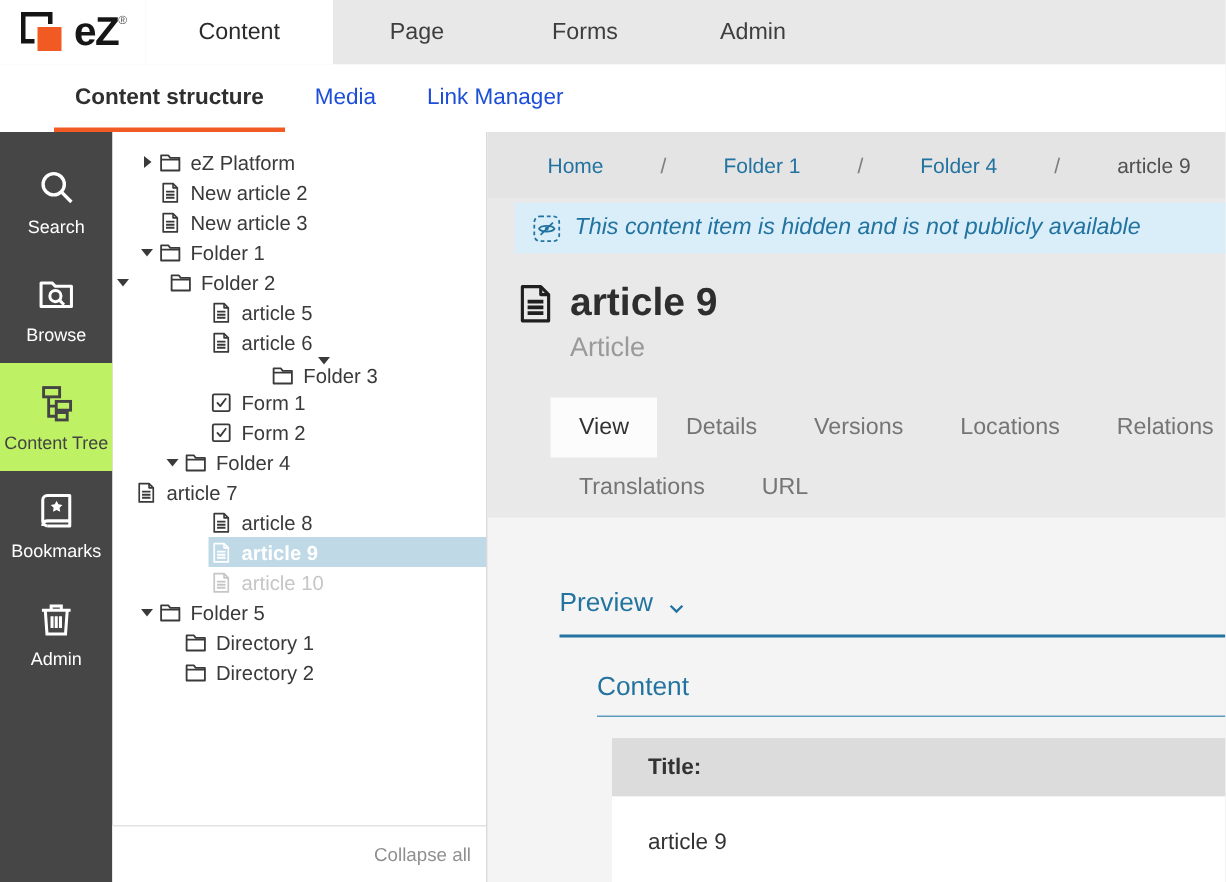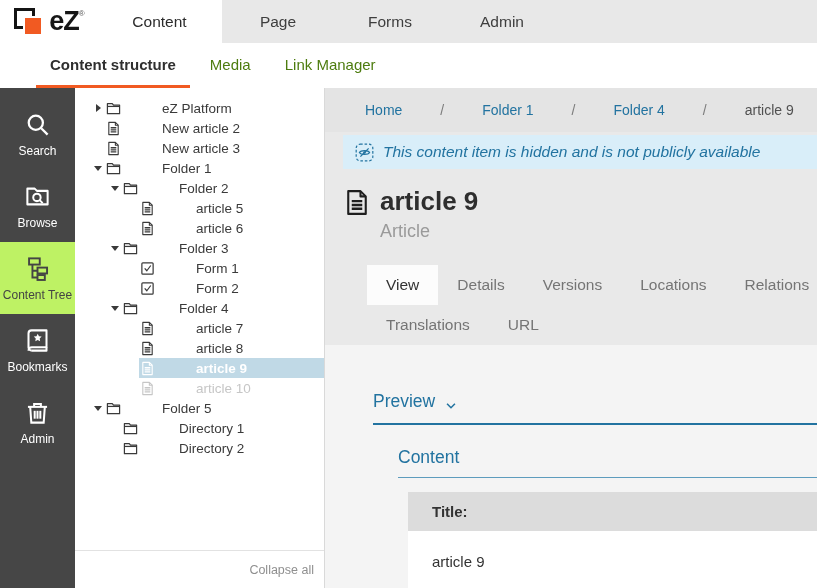--- a/index.html
+++ b/index.html
@@ -13,21 +13,21 @@
   .logo-mark .sq-outline { position:absolute; left:1px; top:3px; width:21px; height:21px; border:3px solid #141414; background:#fff; }
   .logo-mark .sq-orange  { position:absolute; left:12px; top:13px; width:16px; height:16px; background:#f15a22; box-shadow:0 0 0 2px #fff; }
   .logo-text { font-size:27px; font-weight:600; color:#161616; letter-spacing:-1px; line-height:1; }
   .logo-reg { font-size:8px; color:#555; vertical-align:14px; font-weight:400; }
   .top-tabs { display:flex; }
   .top-tab { min-width:112px; text-align:center; line-height:43px; font-size:15.5px; color:#3e3e3e; padding:0 6px; cursor:pointer; }
   .top-tab.active { min-width:125px; background:#fff; color:#2b2b2b; }
 
   
   .subnav { height:45px; background:#fff; display:flex; align-items:stretch; padding-left:36px; }
-  .subnav-tab { padding:0 14px; margin-right:6px; display:flex; align-items:center; font-size:15px; color:#4d7c0f; border-bottom:3px solid transparent; cursor:pointer; }
+  .subnav-tab { padding:0 14px; margin-right:6px; display:flex; align-items:center; font-size:15px; color:#1d4ed8; border-bottom:3px solid transparent; cursor:pointer; }
   .subnav-tab.active { font-weight:700; color:#2f2f2f; border-bottom-color:#f15a22; }
 
   
   .body-row { display:flex; height:500px; }
 
   
   .sidebar { width:75px; background:#464646; padding-top:10px; flex-shrink:0; }
   .side-item { height:72px; display:flex; flex-direction:column; align-items:center; justify-content:center; gap:6px; color:#fff; cursor:pointer; }
   .side-item svg { width:27px; height:27px; display:block; }
   .side-item .side-label { font-size:12px; white-space:nowrap; }
@@ -35,21 +35,21 @@
 
   
   .tree-panel { width:250px; background:#fff; border-right:1px solid #d9d9d9; position:relative; padding-top:10px; flex-shrink:0; }
   .tree-row { height:20px; display:flex; align-items:center; font-size:13.5px; color:#3a3a3a; cursor:pointer; }
   .expander { width:14px; flex-shrink:0; display:flex; align-items:center; justify-content:center; }
   .tri-down { width:0; height:0; border-left:4px solid transparent; border-right:4px solid transparent; border-top:5px solid #3a3a3a; }
   .tri-right { width:0; height:0; border-top:4px solid transparent; border-bottom:4px solid transparent; border-left:5px solid #3a3a3a; }
   .rowbody { display:flex; align-items:center; gap:6px; flex:1; height:100%; padding-left:1px; min-width:0; }
   .tree-icon { width:15px; height:15px; flex-shrink:0; }
   .tree-icon svg { width:15px; height:15px; display:block; }
-  .tree-label { white-space:nowrap;margin-left:35px; }
+  .tree-label { white-space:nowrap; }
   .tree-row.selected .rowbody { background:#c0d9e6; color:#fff; font-weight:700; }
   .tree-row.hidden-item .rowbody { color:#c6c6c6; }
   .tree-footer { position:absolute; bottom:0; left:0; right:0; height:38px; border-top:1px solid #e2e2e2; display:flex; align-items:center; justify-content:flex-end; padding-right:10px; font-size:12.5px; color:#8f8f8f; background:#fff; cursor:pointer; }
 
   
   .main { flex:1; background:#e9e9e9; display:flex; flex-direction:column; overflow:hidden; min-width:0; }
   .breadcrumb-bar { height:44px; background:#e4e4e4; display:flex; align-items:center; padding-left:40px; font-size:14px; flex-shrink:0;gap:28px; }
   .crumb { color:#2273a0; cursor:pointer; }
   .crumb-current { color:#515151; }
   .crumb-sep { color:#7c7c7c; margin:0 10px; }
@@ -209,21 +209,21 @@
           <div class="rowbody">
             <span class="tree-icon">
               <svg viewBox="0 0 16 16" fill="none" stroke="currentColor" stroke-width="1.3" stroke-linejoin="round">
                 <path d="M1.5 13.5 V2.8 h5.2 l1.3 1.7 H14.5 v9 z"></path>
                 <path d="M1.5 5.8 h13"></path>
               </svg>
             </span>
             <span class="tree-label">Folder 1</span>
           </div>
         </div>
-        <div class="tree-row" style="padding-left: 33px;">
+        <div class="tree-row" style=" gap: 23px;">
           <span class="expander">
             <span class="tri-down"></span>
           </span>
           <div class="rowbody">
             <span class="tree-icon">
               <svg viewBox="0 0 16 16" fill="none" stroke="currentColor" stroke-width="1.3" stroke-linejoin="round">
                 <path d="M1.5 13.5 V2.8 h5.2 l1.3 1.7 H14.5 v9 z"></path>
                 <path d="M1.5 5.8 h13"></path>
               </svg>
             </span>
@@ -249,21 +249,21 @@
             <span class="tree-icon">
               <svg viewBox="0 0 16 16" fill="none" stroke="currentColor" stroke-width="1.2" stroke-linejoin="round">
                 <path d="M3 1.5 h7 l3 3 V14.5 H3 z"></path>
                 <path d="M10 1.5 V4.5 h3"></path>
                 <path d="M5 7.2 h6 M5 9.4 h6 M5 11.6 h6" stroke-width="1.4"></path>
               </svg>
             </span>
             <span class="tree-label">article 6</span>
           </div>
         </div>
-        <div class="tree-row" style="padding-left: 33px;">
+        <div class="tree-row" style="padding-left: 33px; flex-direction: column;">
           <span class="expander">
             <span class="tri-down"></span>
           </span>
           <div class="rowbody">
             <span class="tree-icon">
               <svg viewBox="0 0 16 16" fill="none" stroke="currentColor" stroke-width="1.3" stroke-linejoin="round">
                 <path d="M1.5 13.5 V2.8 h5.2 l1.3 1.7 H14.5 v9 z"></path>
                 <path d="M1.5 5.8 h13"></path>
               </svg>
             </span>
@@ -301,21 +301,21 @@
           <div class="rowbody">
             <span class="tree-icon">
               <svg viewBox="0 0 16 16" fill="none" stroke="currentColor" stroke-width="1.3" stroke-linejoin="round">
                 <path d="M1.5 13.5 V2.8 h5.2 l1.3 1.7 H14.5 v9 z"></path>
                 <path d="M1.5 5.8 h13"></path>
               </svg>
             </span>
             <span class="tree-label">Folder 4</span>
           </div>
         </div>
-        <div class="tree-row" style="padding-left: 50px;">
+        <div class="tree-row" style="">
           <span class="expander"></span>
           <div class="rowbody">
             <span class="tree-icon">
               <svg viewBox="0 0 16 16" fill="none" stroke="currentColor" stroke-width="1.2" stroke-linejoin="round">
                 <path d="M3 1.5 h7 l3 3 V14.5 H3 z"></path>
                 <path d="M10 1.5 V4.5 h3"></path>
                 <path d="M5 7.2 h6 M5 9.4 h6 M5 11.6 h6" stroke-width="1.4"></path>
               </svg>
             </span>
             <span class="tree-label">article 7</span>

